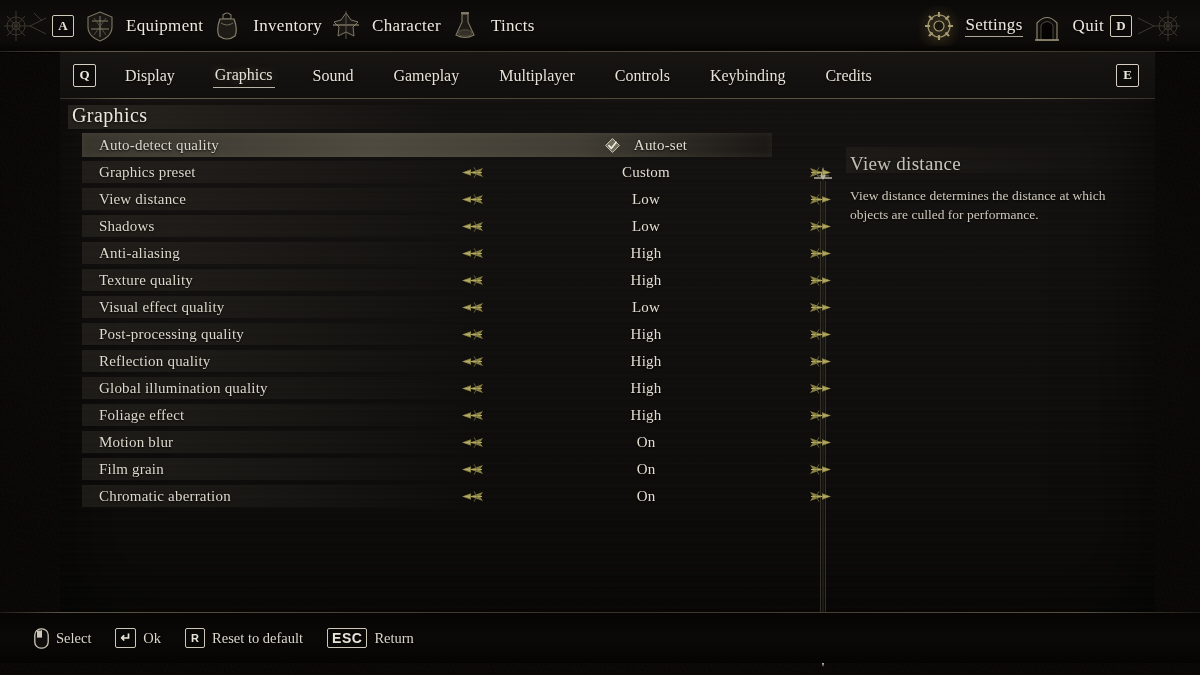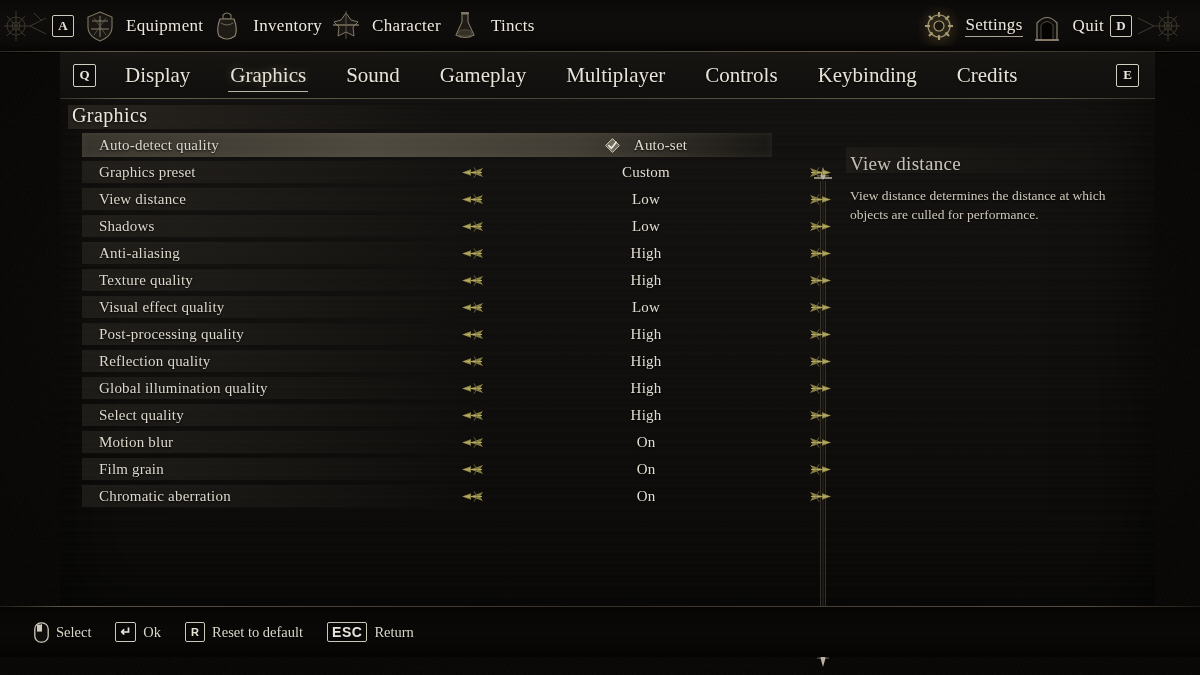--- a/index.html
+++ b/index.html
@@ -115,21 +115,21 @@
   }
   .tab-key {
     width: 23px; height: 23px; flex: 0 0 23px;
     border: 1.6px solid #d4cfc1; border-radius: 2px;
     display:flex; align-items:center; justify-content:center;
     font-size: 13px; font-weight: bold; color:#ece8de;
     margin-left: 13px;
     background: rgba(8,7,6,0.55);
   }
   .tab {
-    font-size: 21px; color: #e7e2d7;
+    font-size: 16px; color: #e7e2d7;
     padding: 4px 2px 3px 2px; margin: 0 18px;
     cursor: pointer; white-space: nowrap;
     text-shadow: 0 1px 2px rgba(0,0,0,.9);
   }
   .tab.active {
     border-bottom: 1px solid rgba(228,222,206,0.8);
     text-shadow: 0 0 8px rgba(220,208,170,0.35), 0 1px 2px rgba(0,0,0,.9);
   }
   .tab.first { margin-left: 27px; }
   #tab-spacer { flex: 1 1 auto; }
@@ -205,21 +205,21 @@
     text-shadow: 0 1px 2px rgba(0,0,0,.9);
     width: 290px;
   }
   #info-bar {
     position:absolute; left: -4px; top: -6px; width: 300px; height: 26px;
     background: linear-gradient(90deg, rgba(60,56,48,0.25) 0%, rgba(40,37,32,0.14) 60%, rgba(20,19,17,0) 100%);
   }
 
   
   #bottombar {
-    position:absolute; left: 0; bottom: 18px; width: 1200px; height: 51px;
+    position:absolute; left: 0; bottom: 12px; width: 1200px; height: 51px;
     background: linear-gradient(180deg, #060504 0%, #0a0908 50%, #050403 100%);
     display:flex; align-items:center; padding-left: 34px; gap: 0;
     border-top: 1px solid rgba(120,110,90,0.22);
   }
   #bottombar::before {
     content:""; position:absolute; left:0; right:0; top:-1px; height:1px;
     background: linear-gradient(90deg, rgba(150,140,115,0) 0%, rgba(165,153,124,0.45) 5%, rgba(140,130,106,0.22) 50%, rgba(165,153,124,0.42) 90%, rgba(150,140,115,0) 100%);
   }
   .hint { display:flex; align-items:center; margin-right: 24px; }
   .hint-label {
@@ -663,21 +663,21 @@
                   <path d="M15 8.5 L2 4 L5 8.5 L2 13 Z" opacity=".95"></path>
                   <path d="M14 8.5 L3 8.5" stroke="#b5aa62" stroke-width="1.1"></path>
                   <path d="M11 3.4 L8 8.5 L11 13.6" stroke="#6e683a" stroke-width=".9" fill="none"></path>
                 </g>
                 <path d="M22 8.5 L15 7 L15 10 Z" fill="#c3b877" opacity=".7"></path>
               </svg>
             </div>
           </div>
           <div class="row">
             <div class="row-bg"></div>
-            <div class="row-label">Select quality</div>
+            <div class="row-label">Foliage effect</div>
             <div class="arrow">
               <svg viewBox="0 0 25 17">
                 <g fill="#8d8544">
                   <path d="M2 8.5 L11 5.2 L11 11.8 Z"></path>
                   <path d="M10 8.5 L23 4 L20 8.5 L23 13 Z" opacity=".95"></path>
                   <path d="M11 8.5 L22 8.5" stroke="#b5aa62" stroke-width="1.1"></path>
                   <path d="M14 3.4 L17 8.5 L14 13.6" stroke="#6e683a" stroke-width=".9" fill="none"></path>
                 </g>
                 <path d="M3 8.5 L10 7 L10 10 Z" fill="#c3b877" opacity=".7"></path>
               </svg>

